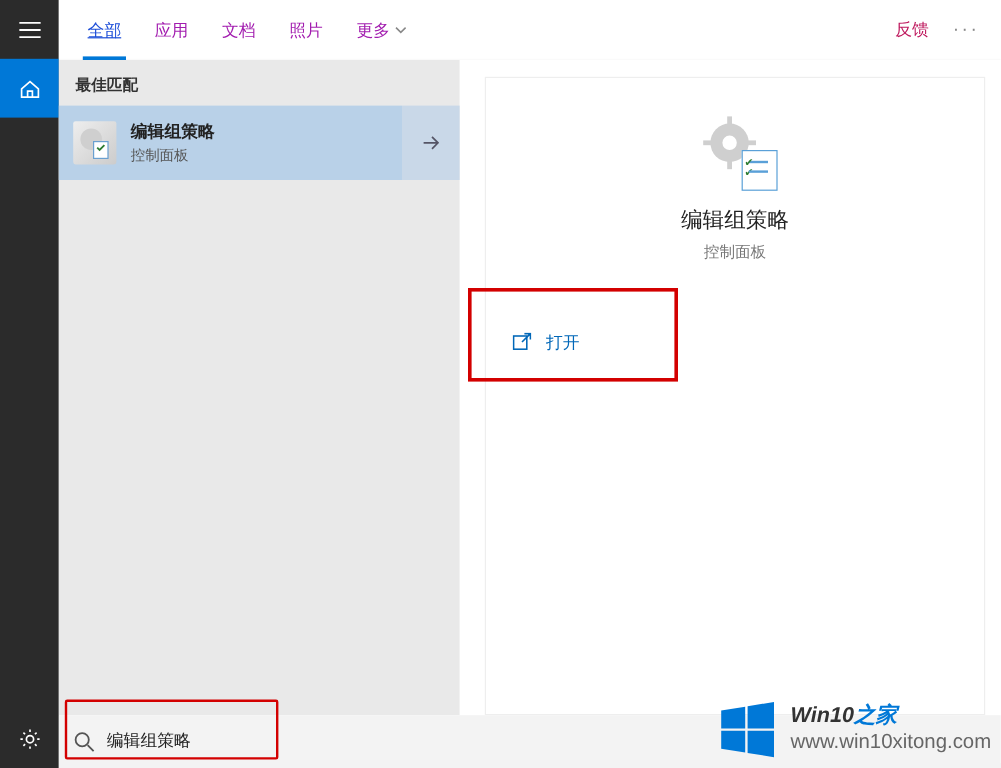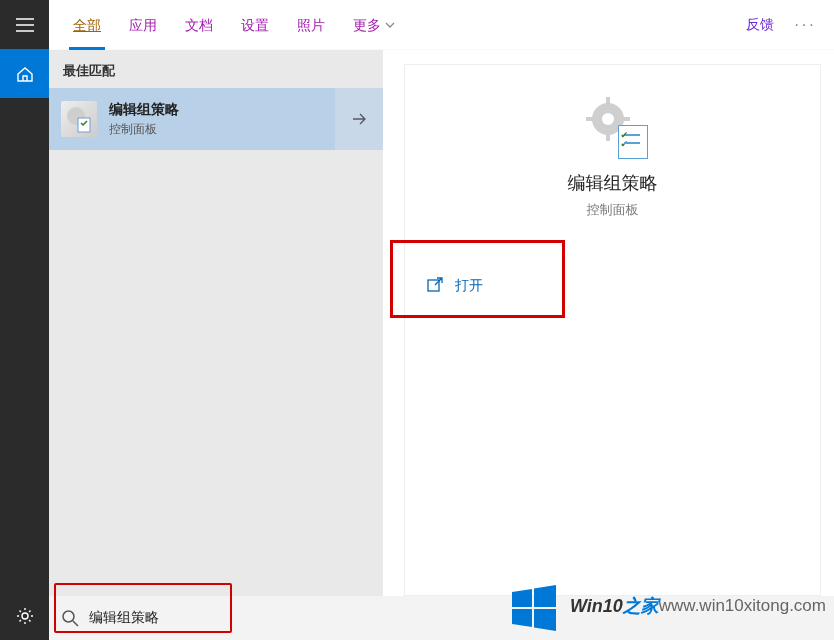--- a/index.html
+++ b/index.html
@@ -5,25 +5,25 @@
 * { margin: 0; padding: 0; box-sizing: border-box; font-family: "Microsoft YaHei", "Segoe UI", sans-serif; }
 body { width: 834px; height: 640px; background: #fff; position: relative; overflow: hidden; }
 
 .sidebar { position: absolute; left: 0; top: 0; width: 49px; height: 640px; background: #2b2b2b; display: flex; flex-direction: column; }
 .sidebar-btn { width: 49px; height: 49px; display: flex; align-items: center; justify-content: center; cursor: pointer; }
 .sidebar-btn.active { background: #0078d7; }
 .sidebar-spacer { flex: 1; }
 
 .tabs { position: absolute; left: 49px; top: 0; right: 0; height: 50px; background: #fff; display: flex; align-items: center; padding: 0 10px; border-bottom: 1px solid rgba(0,0,0,0.02); }
 .tab { padding: 0 14px; height: 50px; line-height: 50px; font-size: 14px; color: #a21caf; cursor: pointer; position: relative; }
-.tab.active { color: #a16207; font-weight: 500; text-decoration: underline; }
+.tab.active { color: #1d4ed8; font-weight: 500; text-decoration: underline; }
 .tab.active::after { content: ""; position: absolute; left: 10px; right: 10px; bottom: 0; height: 3px; background: #0078d7; }
 .tab-more { display: flex; align-items: center; gap: 4px; }
 .tabs-spacer { flex: 1; }
-.feedback { font-size: 14px; color: #6d28d9; padding: 0 12px; cursor: pointer; }
+.feedback { font-size: 14px; color: #be185d; padding: 0 12px; cursor: pointer; }
 .more-btn { padding: 0 8px; cursor: pointer; color: #888; letter-spacing: 2px; }
 
 .left-pane { position: absolute; left: 49px; top: 50px; width: 334px; bottom: 44px; background: #e9e9e9; }
 .section-title { font-size: 13px; font-weight: bold; color: #333; padding: 12px 14px 8px; }
 .result-row { display: flex; align-items: stretch; height: 62px; }
 .result-item { flex: 1; background: #b9d1e8; display: flex; align-items: center; padding: 0 12px; gap: 12px; cursor: pointer; }
 .result-icon { width: 36px; height: 36px; background: linear-gradient(135deg,#eee,#ccc); border-radius: 2px; position: relative; display:flex; align-items:center; justify-content:center;}
 .result-icon svg { width: 30px; height: 30px; }
 .result-text { display: flex; flex-direction: column; }
 .result-title { font-size: 14px; font-weight: bold; color: #222; }
@@ -47,21 +47,21 @@
 
 .red-box-open { position:absolute; left:390px; top:240px; width:175px; height:78px; border:3px solid #d30000; pointer-events:none; }
 
 .searchbar { position: absolute; left: 49px; bottom: 0; right: 0; height: 44px; background: #f3f3f3; display: flex; align-items: center; padding: 0 12px; gap: 10px; }
 .search-icon { width: 18px; height: 18px; color: #555; }
 .search-input { flex: 1; border: none; background: transparent; outline: none; font-size: 14px; color: #222; }
 .red-box-search { position:absolute; left:54px; bottom:7px; width:178px; height:50px; border:2px solid #d30000; pointer-events:none; border-radius:2px; }
 
 .watermark { position: absolute; right: 8px; bottom: 8px; display: flex; align-items: center; gap: 10px; }
 .wm-logo { width: 52px; height: 52px; }
-.wm-text { display: flex; flex-direction: row; align-items: center; }
+.wm-text { display: flex; flex-direction: column; }
 .wm-line1 { font-size: 18px; font-weight: bold; font-style: italic; color: #333; }
 .wm-line1 .accent { color: #0078d7; }
 .wm-line2 { font-size: 17px; color: #666; }
 
 .chevron-down { display:inline-block; width:10px; height:10px; }
 </style>
 </head>
 <body>
 
 <div class="sidebar">
@@ -81,21 +81,20 @@
         <circle cx="9" cy="9" r="3" fill="none" stroke="#fff" stroke-width="1.4"></circle>
         <path fill="none" stroke="#fff" stroke-width="1.4" d="M9 1v2M9 15v2M1 9h2M15 9h2M3.5 3.5l1.4 1.4M13.1 13.1l1.4 1.4M3.5 14.5l1.4-1.4M13.1 4.9l1.4-1.4"></path>
       </svg>
   </div>
 </div>
 
 <div class="tabs">
   <div class="tab active">全部</div>
   <div class="tab">应用</div>
   <div class="tab">文档</div>
-  <div class="tab">设置</div>
   <div class="tab">照片</div>
   <div class="tab tab-more">
     <span>更多</span>
     <svg class="chevron-down" viewBox="0 0 10 10">
         <path d="M1 3l4 4 4-4" fill="none" stroke="#888" stroke-width="1.3"></path>
       </svg>
   </div>
   <div class="tabs-spacer"></div>
   <div class="feedback">反馈</div>
   <div class="more-btn">

